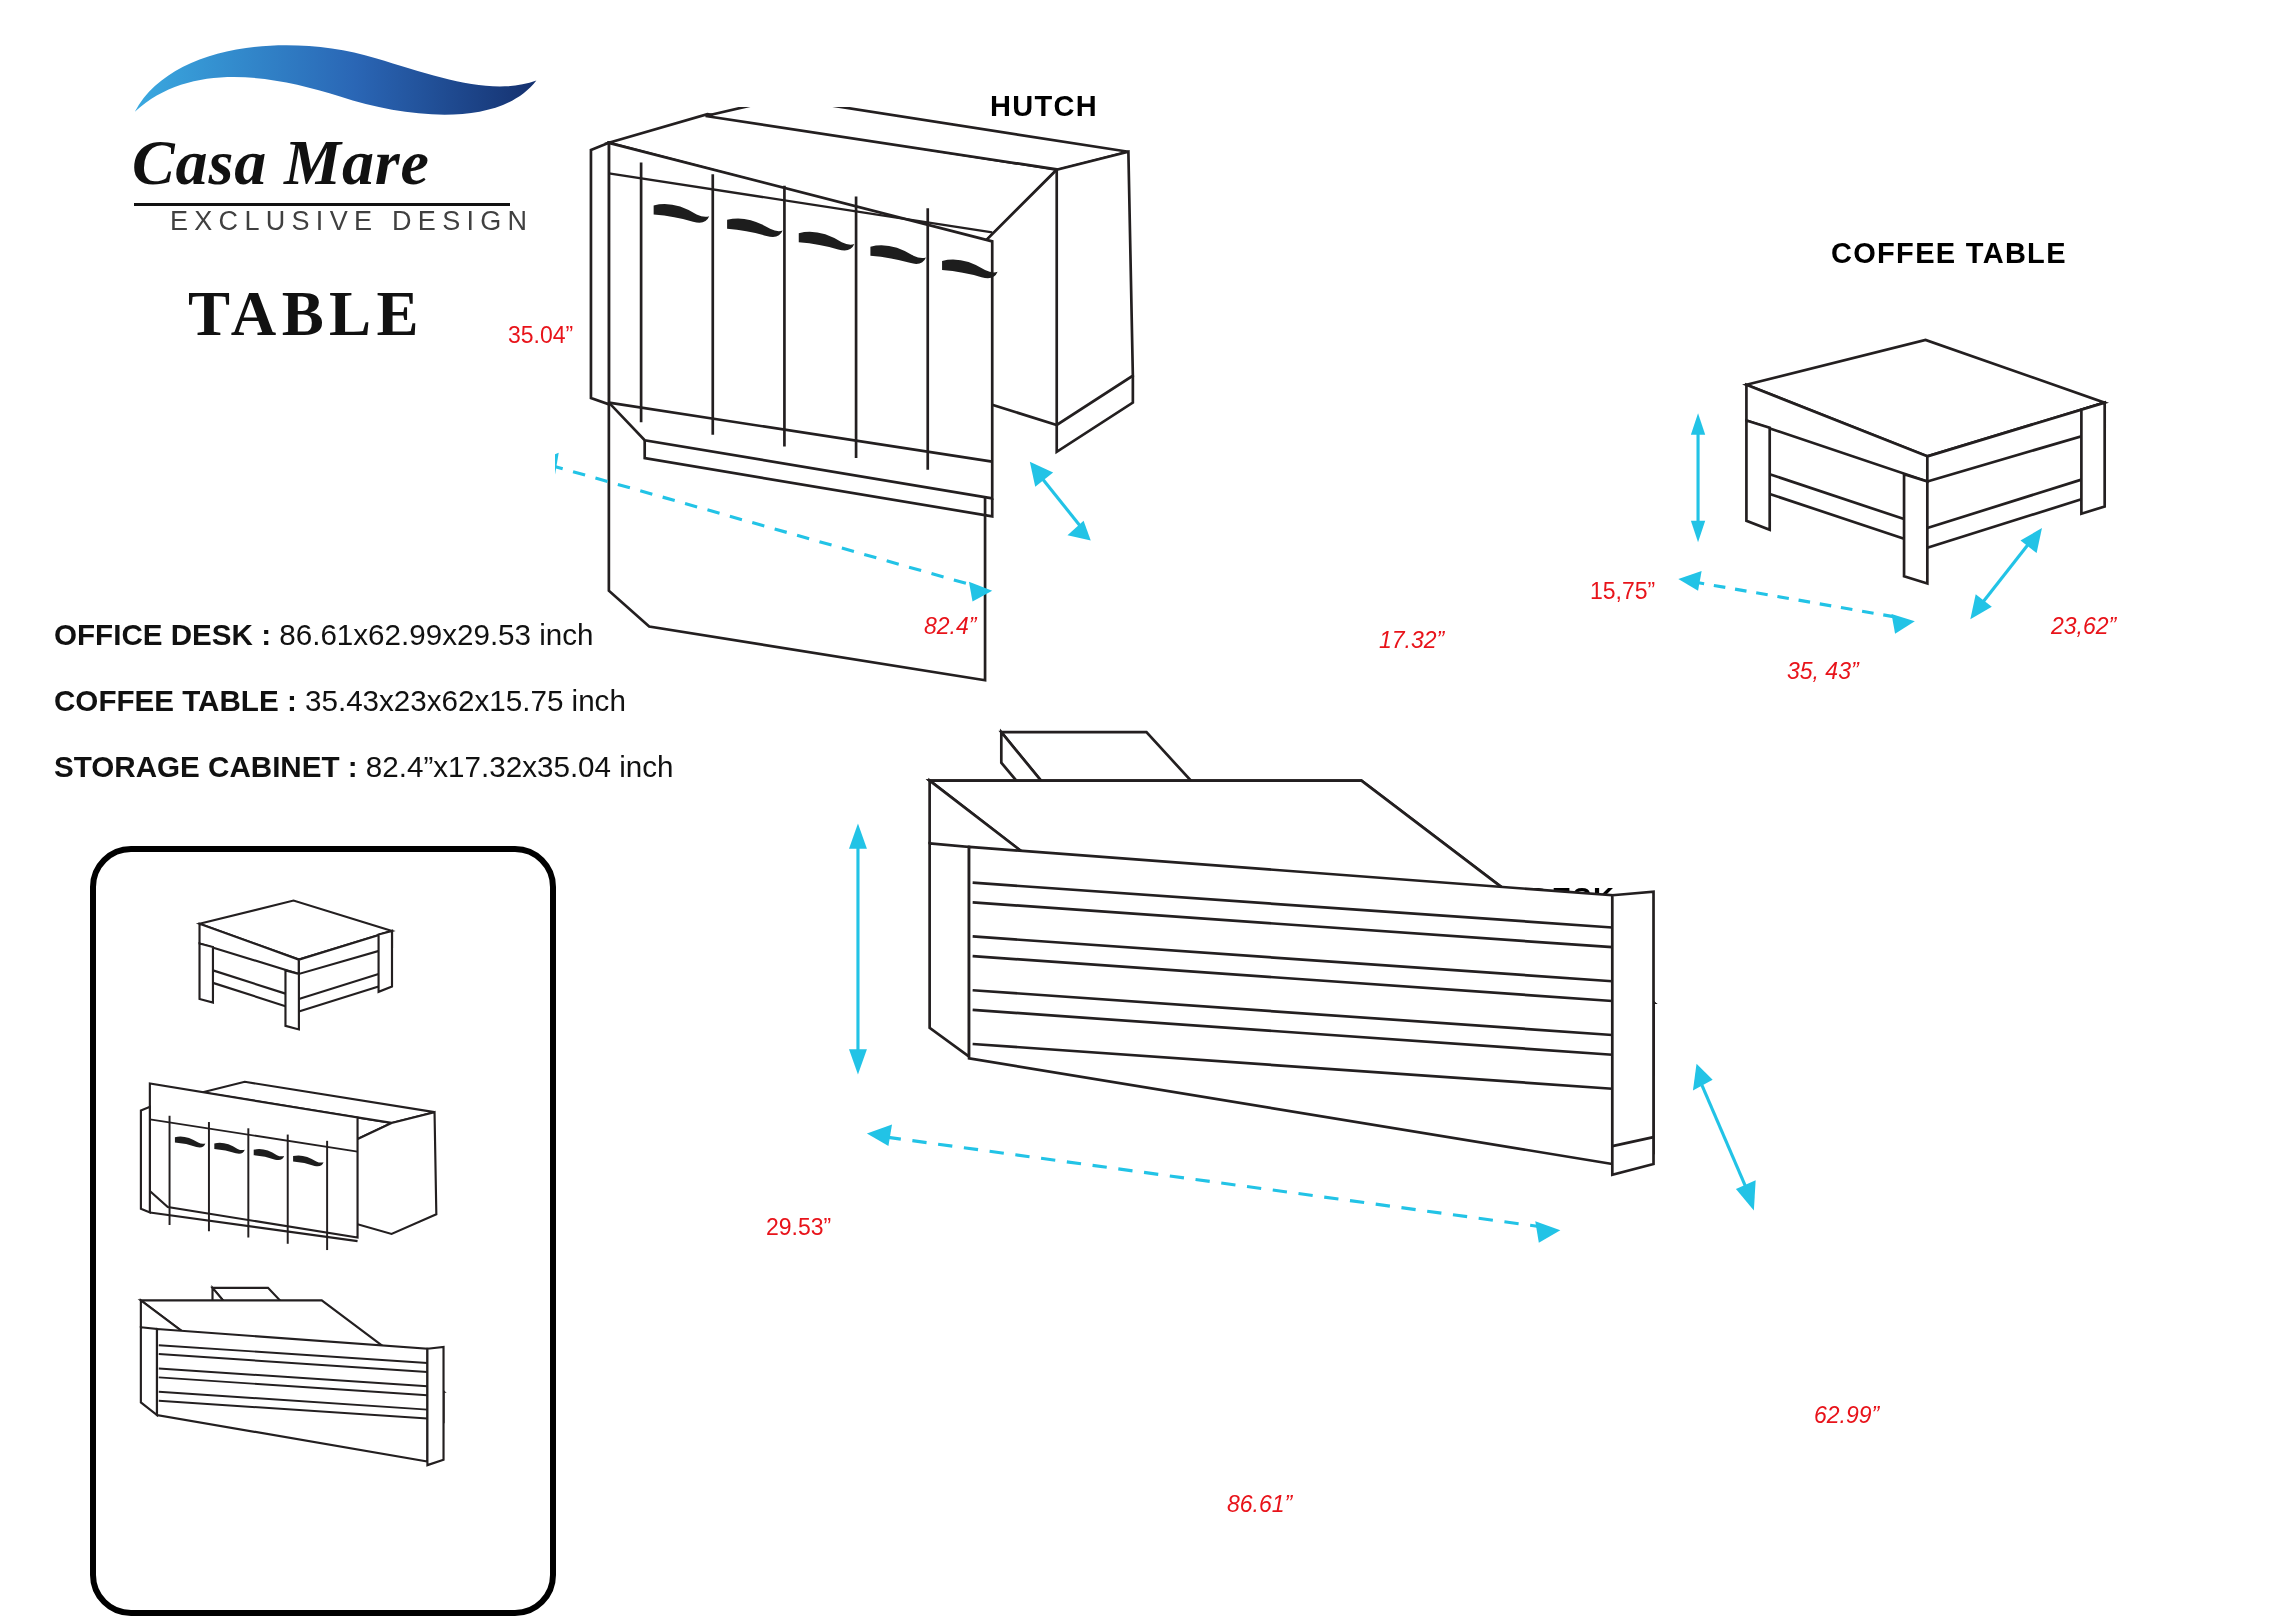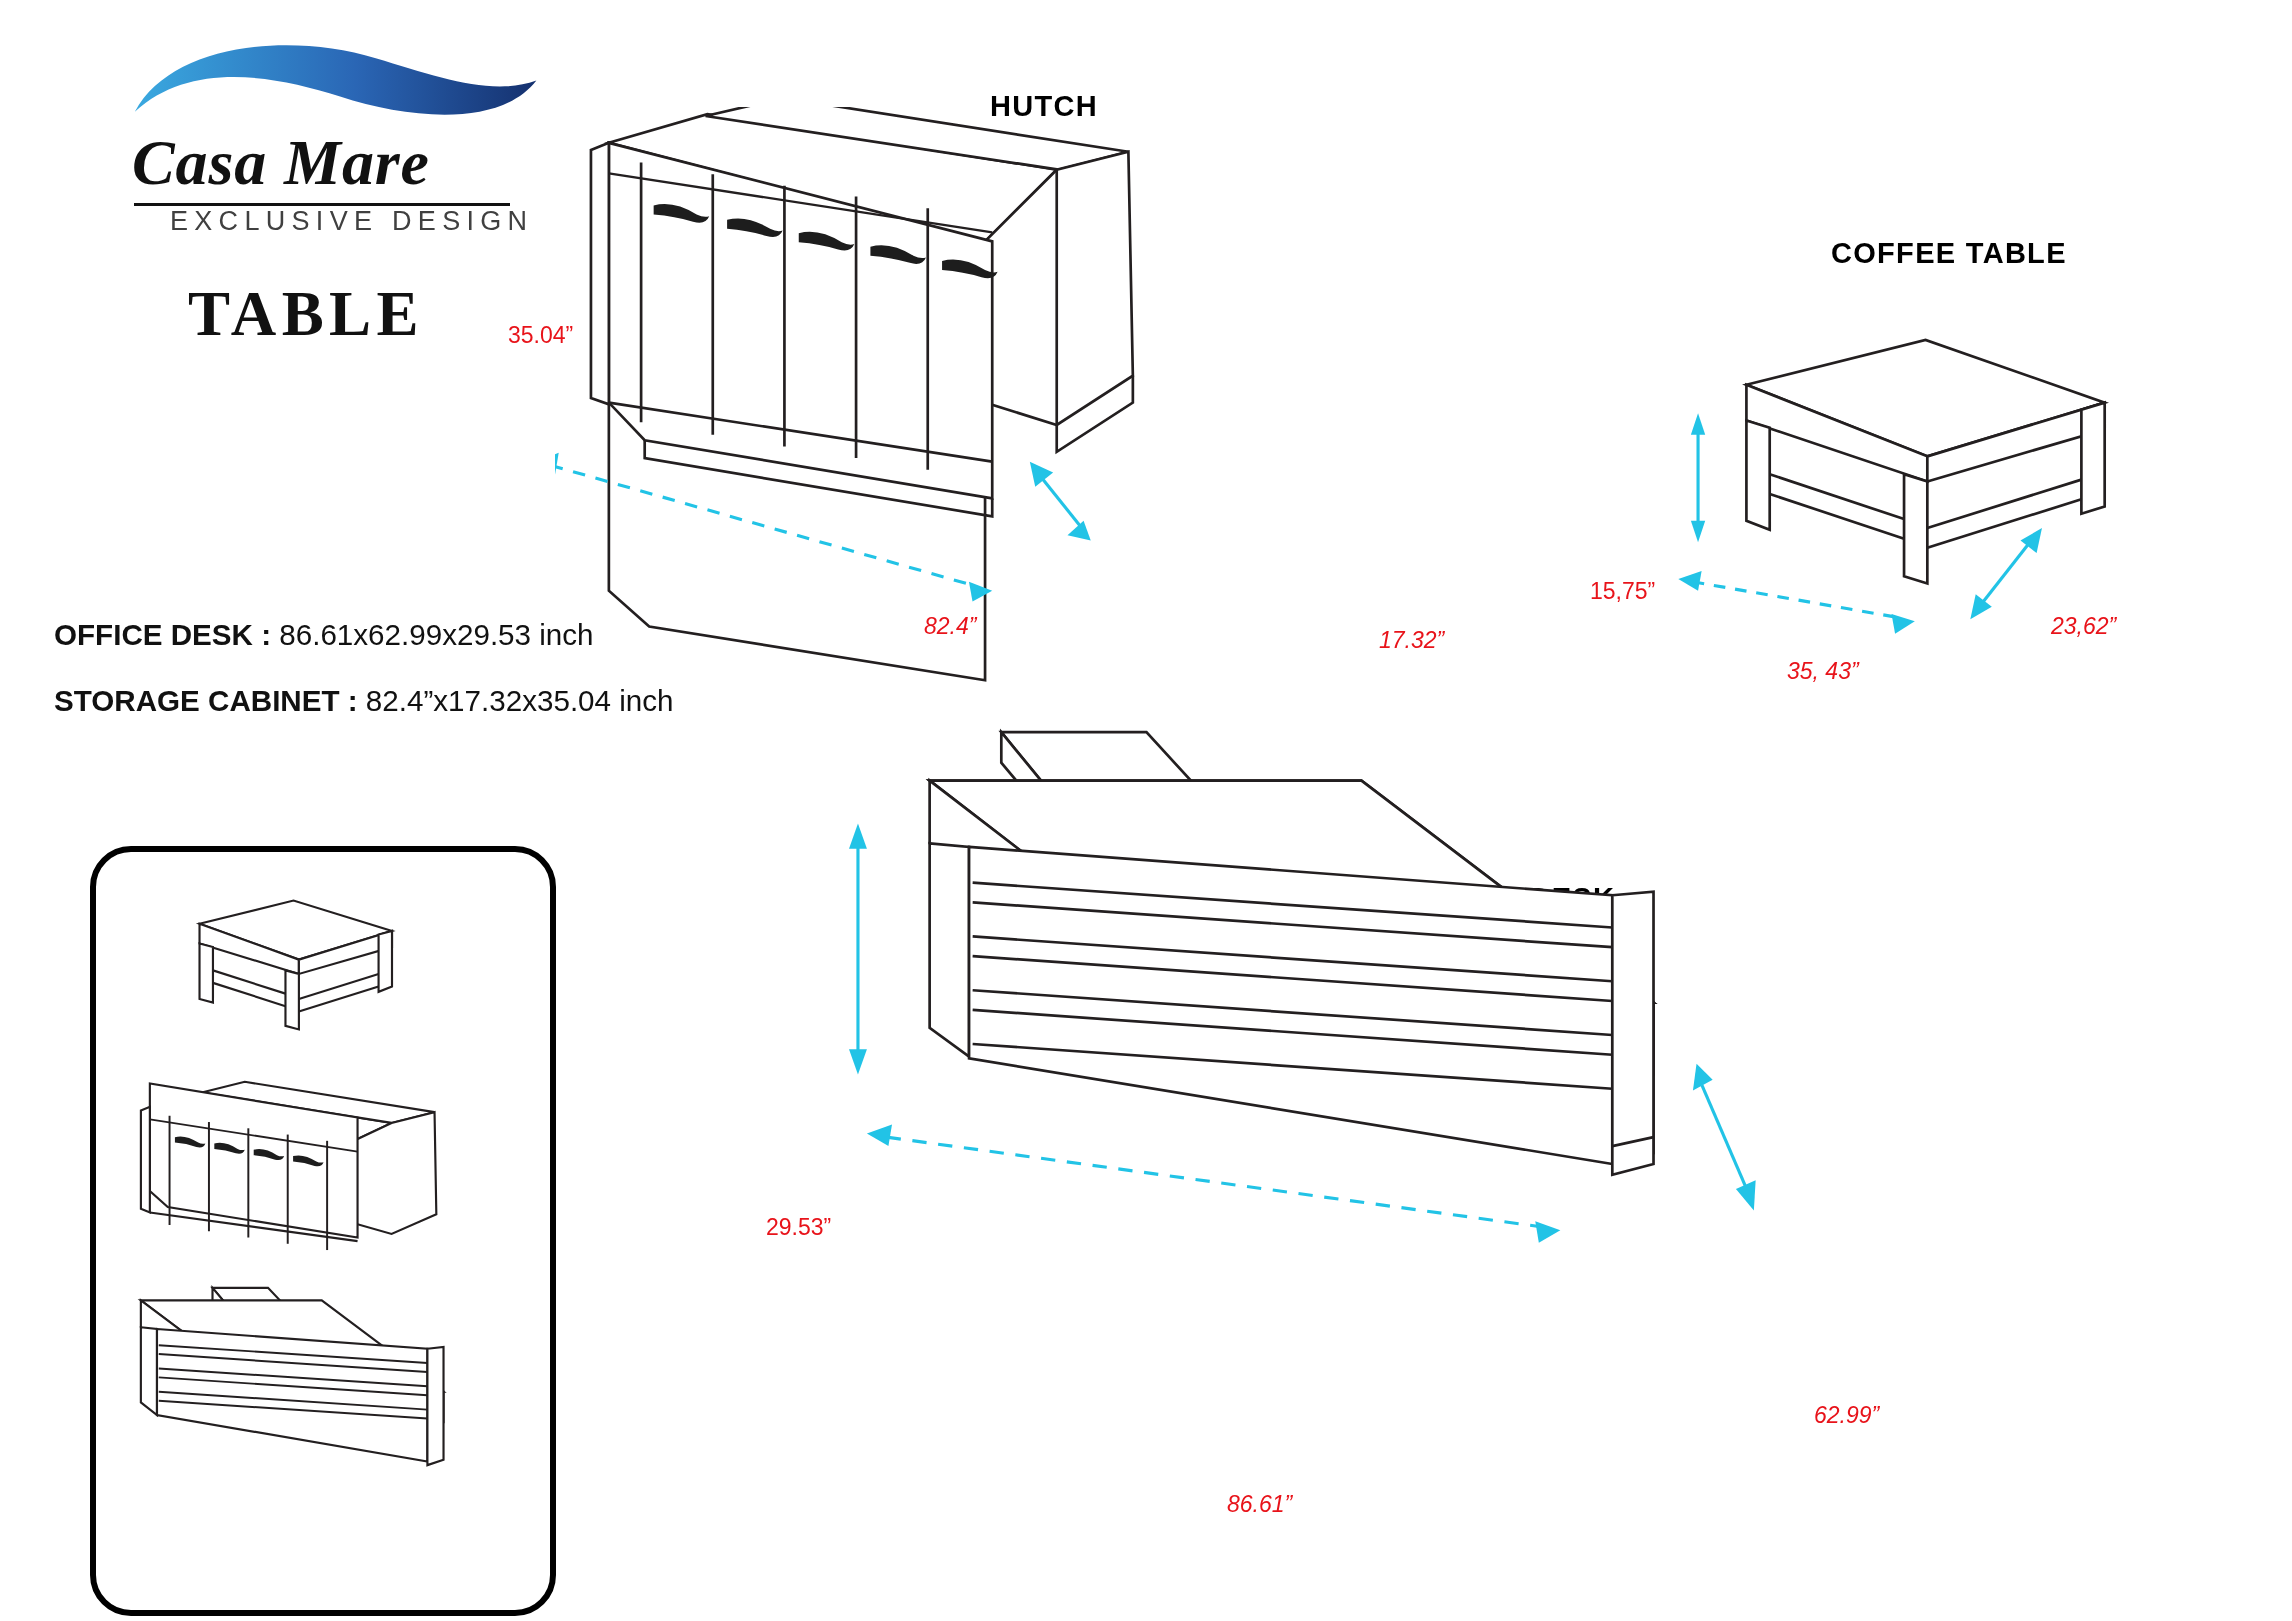--- a/index.html
+++ b/index.html
@@ -139,20 +139,24 @@
     <div class="brand-name">Casa Mare</div>
     <div class="brand-rule"></div>
     <div class="brand-sub">EXCLUSIVE DESIGN</div>
     <div class="brand-model">TABLE</div>
   </div>
 
   <div class="abs specs">
     <div class="spec-line">
       <b>OFFICE DESK :</b>
       <span>86.61x62.99x29.53 inch</span>
+    </div>
+    <div class="spec-line">
+      <b>COFFEE TABLE :</b>
+      <span>35.43x23x62x15.75 inch</span>
     </div>
     <div class="spec-line">
       <b>STORAGE CABINET :</b>
       <span>82.4”x17.32x35.04 inch</span>
     </div>
   </div>
 
   <div class="abs sec-title" style="left:990px; top:90px;">HUTCH</div>
 
   <div class="abs" style="left:555px; top:107px;">

